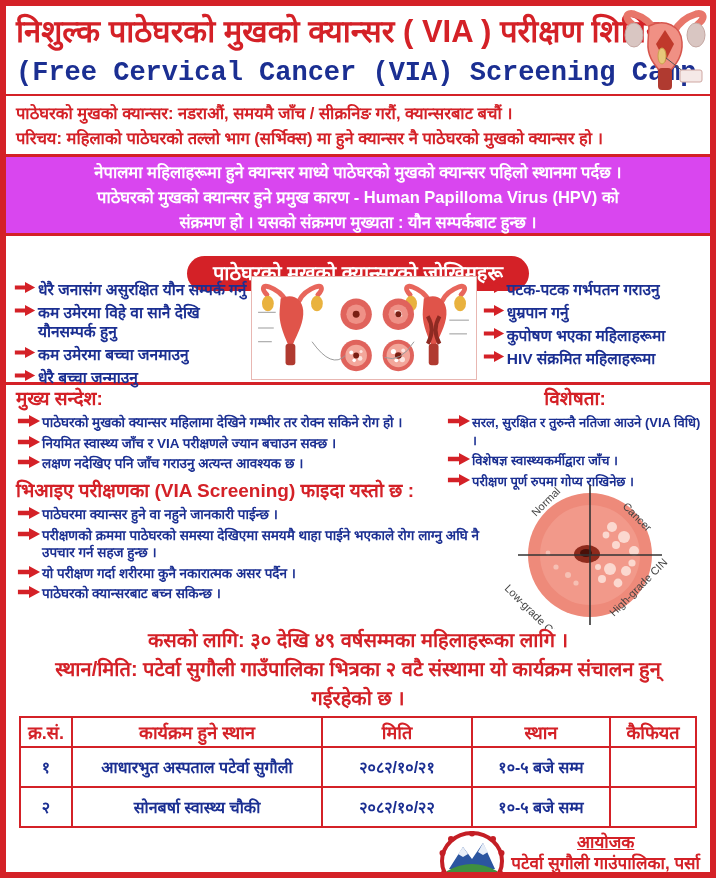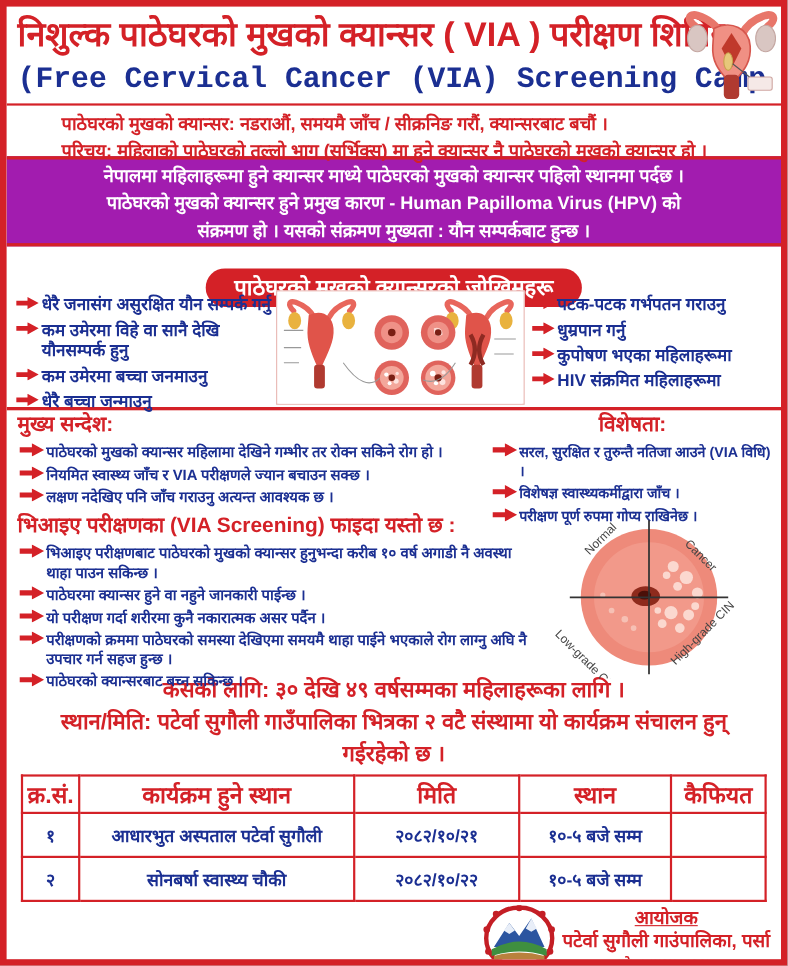--- a/index.html
+++ b/index.html
@@ -11,24 +11,24 @@
     font-family:"Liberation Sans","DejaVu Sans",sans-serif;
   }
   
   .hdr { position:relative; height:88px; padding:4px 8px 0 10px; }
   .hdr-title-np { color:#d42127; font-weight:bold; font-size:31px; line-height:44px; letter-spacing:0px; }
   .hdr-title-en { color:#1b2f92; font-weight:bold; font-size:27px; line-height:38px; font-family:Liberation Mono, monospace; }
   .hdr-uterus { position:absolute; right:2px; top:4px; width:86px; height:84px; }
   .rule { border:0; border-top:2px solid #d42127; }
   .rule3 { border:0; border-top:3px solid #d42127; }
   
-  .intro { padding:5px 8px 4px 10px; height:46px;margin-left:40px; }
+  .intro { padding:5px 8px 4px 10px; height:58px; }
   .intro div { color:#d42127; font-weight:bold; font-size:16.5px; line-height:25px; white-space:nowrap; }
   
-  .banner { height:82px; background:#a21caf; border-top:3px solid #d42127; border-bottom:3px solid #d42127;
+  .banner { height:82px; background:#d946ef; border-top:3px solid #d42127; border-bottom:3px solid #d42127;
             color:#fff; font-weight:bold; font-size:16.5px; line-height:25px; text-align:center; padding-top:3px; }
   
   .pill-row { text-align:center; height:38px; padding-top:20px; }
   .pill { display:inline-block; background:#d42127; color:#fff; font-weight:bold; font-size:20px;
           padding:3px 26px 5px; border-radius:22px; }
   
   .risks { display:flex; height:108px; padding:2px 6px 0 6px; }
   .risk-col { display:flex; flex-direction:column; justify-content:flex-start; }
   .risk-left { width:248px; }
   .risk-right { width:236px; padding-left:4px; }
@@ -47,21 +47,21 @@
   .feat-col .bullet-sm { font-size:13px; }
   
   .benefits { position:relative; height:145px; padding:2px 6px 0 10px; }
   .ben-list { width:470px; }
   .ben-cervix { position:absolute; right:14px; top:2px; width:212px; height:150px; }
   
   .who { text-align:center; color:#d42127; font-weight:bold; font-size:20px; line-height:29px; height:92px; padding-top:4px; }
   
   table.sched { width:656px; margin:2px auto 0; border-collapse:collapse; table-layout:fixed; }
   table.sched th, table.sched td { border:2px solid #d42127; padding:2px 4px; }
-  table.sched th { color:#d42127; font-weight:bold; font-size:21px; height:20px;margin-top:48px; }
+  table.sched th { color:#d42127; font-weight:bold; font-size:18px; height:20px;margin-top:48px; }
   table.sched td { color:#1b2f92; font-weight:bold; font-size:16px; height:40px; text-align:center; }
   td.place { text-align:left; padding-left:14px; }
   .c0{width:52px}.c1{width:250px}.c2{width:150px}.c3{width:138px}.c4{width:86px}
   
   .footer { position:relative; height:66px; }
   .org { position:absolute; right:10px; top:2px; display:flex; align-items:center; }
   .org-logo { width:66px; height:62px; margin-right:6px; }
   .org-text { text-align:center; }
   .org-label { color:#d42127; font-weight:bold; font-size:17px; text-decoration:underline; }
   .org-name { color:#d42127; font-weight:bold; font-size:17px; line-height:22px; }
@@ -257,39 +257,33 @@
     </div>
   </div>
 
   <div class="benefits">
     <div class="sec-head">भिआइए परीक्षणका (VIA Screening) फाइदा यस्तो छ :</div>
     <div class="ben-list">
       <div class="bullet-sm">
         <svg class="arr" viewBox="0 0 24 13" width="22" height="13">
             <path fill="#d42127" d="M0 4h12V0l12 6.5L12 13V9H0z"></path>
           </svg>
-        <span>भिआइए परीक्षणबाट पाठेघरको मुखको क्यान्सर हुनुभन्दा करीब १० वर्ष अगाडी नै अवस्था थाहा पाउन सकिन्छ ।</span>
-      </div>
-      <div class="bullet-sm">
-        <svg class="arr" viewBox="0 0 24 13" width="22" height="13">
-            <path fill="#d42127" d="M0 4h12V0l12 6.5L12 13V9H0z"></path>
-          </svg>
         <span>पाठेघरमा क्यान्सर हुने वा नहुने जानकारी पाईन्छ ।</span>
       </div>
       <div class="bullet-sm">
         <svg class="arr" viewBox="0 0 24 13" width="22" height="13">
             <path fill="#d42127" d="M0 4h12V0l12 6.5L12 13V9H0z"></path>
           </svg>
+        <span>परीक्षणको क्रममा पाठेघरको समस्या देखिएमा समयमै थाहा पाईने भएकाले रोग लाग्नु अघि नै उपचार गर्न सहज हुन्छ ।</span>
+      </div>
+      <div class="bullet-sm">
+        <svg class="arr" viewBox="0 0 24 13" width="22" height="13">
+            <path fill="#d42127" d="M0 4h12V0l12 6.5L12 13V9H0z"></path>
+          </svg>
         <span>यो परीक्षण गर्दा शरीरमा कुनै नकारात्मक असर पर्दैन ।</span>
-      </div>
-      <div class="bullet-sm">
-        <svg class="arr" viewBox="0 0 24 13" width="22" height="13">
-            <path fill="#d42127" d="M0 4h12V0l12 6.5L12 13V9H0z"></path>
-          </svg>
-        <span>परीक्षणको क्रममा पाठेघरको समस्या देखिएमा समयमै थाहा पाईने भएकाले रोग लाग्नु अघि नै उपचार गर्न सहज हुन्छ ।</span>
       </div>
       <div class="bullet-sm">
         <svg class="arr" viewBox="0 0 24 13" width="22" height="13">
             <path fill="#d42127" d="M0 4h12V0l12 6.5L12 13V9H0z"></path>
           </svg>
         <span>पाठेघरको क्यान्सरबाट बच्न सकिन्छ ।</span>
       </div>
     </div>
 
     <svg class="ben-cervix" viewBox="0 0 212 150">

